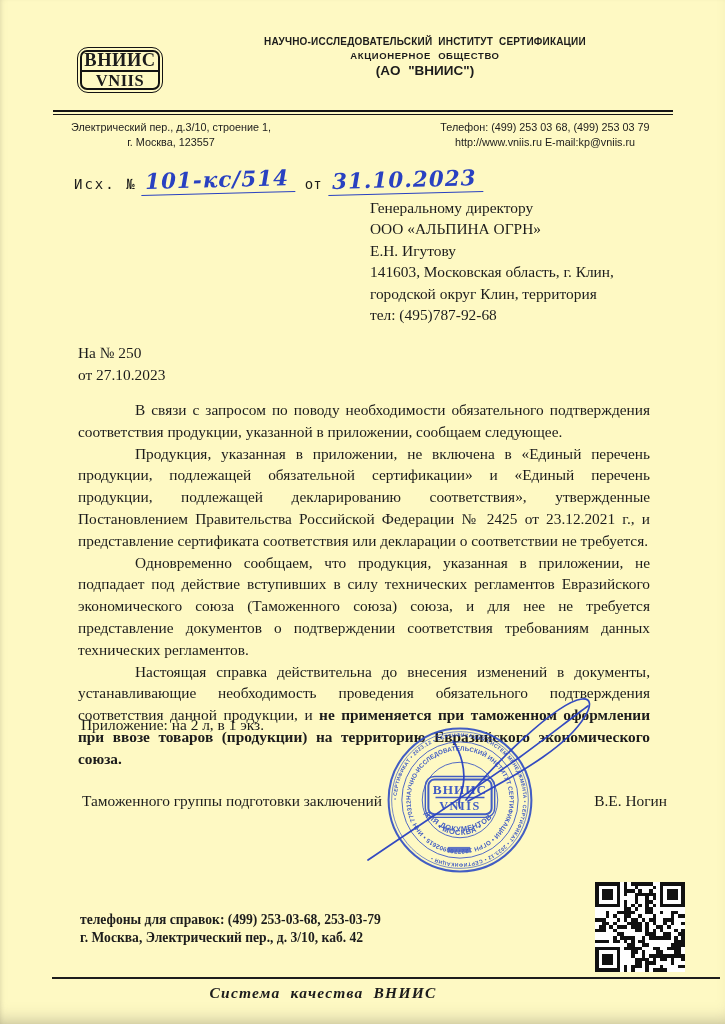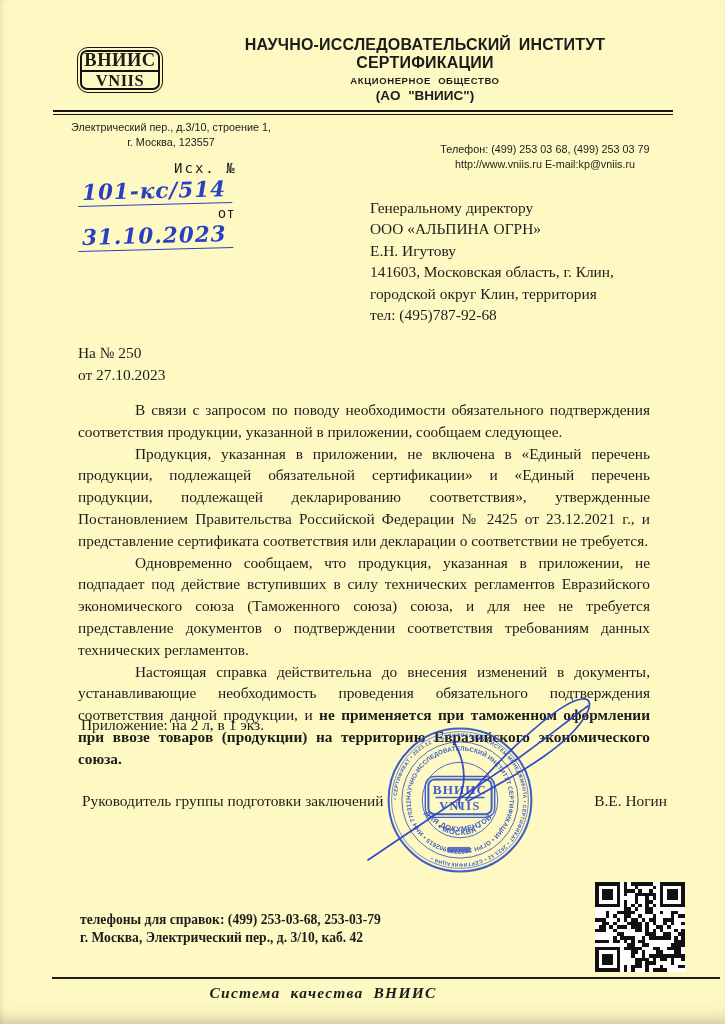--- a/index.html
+++ b/index.html
@@ -14,28 +14,28 @@
     position:absolute;left:77px;top:47px;width:86px;height:46px;
     border:1.6px solid #131313;border-radius:11px;padding:2px;box-sizing:border-box;
   }
   .logo-inner{
     width:100%;height:100%;border:2.6px solid #131313;border-radius:7px;box-sizing:border-box;
     display:flex;flex-direction:column;align-items:center;justify-content:center;line-height:1;
   }
   .logo-ru{font-family:"Liberation Serif",serif;font-weight:bold;font-size:18.5px;letter-spacing:.5px;border-bottom:2px solid #131313;padding:0 2px 1px;}
   .logo-en{font-family:"Liberation Serif",serif;font-weight:bold;font-size:16.5px;letter-spacing:.5px;margin-top:1px;}
   .head-block{position:absolute;left:185px;top:36px;width:480px;text-align:center;font-family:"Liberation Sans",sans-serif;}
-  .head-title{font-size:16px;font-weight:bold;letter-spacing:.2px;word-spacing:3px;}
+  .head-title{font-size:10px;font-weight:bold;letter-spacing:.2px;word-spacing:3px;}
   .head-sub{font-size:9.5px;font-weight:bold;letter-spacing:.6px;word-spacing:4px;margin-top:3px;}
   .head-org{font-size:13.5px;font-weight:bold;word-spacing:4px;margin-top:2px;}
   .head-rule{position:absolute;left:53px;top:110px;width:620px;height:2px;border-top:2.6px solid #161616;border-bottom:1.2px solid #161616;}
   .addr-left{position:absolute;left:56px;top:120px;width:230px;text-align:center;font-family:"Liberation Sans",sans-serif;font-size:10.8px;line-height:14.5px;}
-  .addr-right{position:absolute;left:410px;top:120px;width:270px;text-align:center;font-family:"Liberation Sans",sans-serif;font-size:10.8px;line-height:14.5px;margin-top:22px;}
-  
-  .out-row{position:absolute;left:74px;top:160px;height:34px;display:flex;align-items:flex-end;font-family:"DejaVu Sans Mono","Liberation Mono",monospace;font-size:14px;flex-direction:column;}
+  .addr-right{position:absolute;left:410px;top:120px;width:270px;text-align:center;font-family:"Liberation Sans",sans-serif;font-size:10.8px;line-height:14.5px;}
+  
+  .out-row{position:absolute;left:74px;top:160px;height:34px;display:flex;align-items:flex-end;font-family:"DejaVu Sans Mono","Liberation Mono",monospace;font-size:14px;}
   .hand{
     font-family:"DejaVu Serif",serif;font-style:italic;font-weight:bold;
     color:#2941c1;font-size:21.5px;letter-spacing:1px;transform:rotate(-1.5deg);
   }
   .hand-ul{border-bottom:1.7px solid #2941c1;padding:0 6px 1px 4px;margin:0 4px;}
   .out-ot{margin:0 2px 2px 6px;}
   .out-label{margin-bottom:2px;letter-spacing:2px;}
   
   .addressee{position:absolute;left:370px;top:197px;width:300px;font-size:15.4px;line-height:21.4px;}
   
@@ -151,21 +151,21 @@
   </svg>
 
   <svg class="sig-overlay" viewBox="0 0 725 1024">
     <g fill="none" stroke="#2941c1" stroke-width="1.7" stroke-linecap="round" opacity=".95">
       <path d="M 368 860 C 415 828, 470 792, 520 757 C 545 739, 574 716, 588 706"></path>
       <path d="M 466 800 C 490 768, 556 702, 582 699 C 600 697, 585 728, 543 757 C 516 776, 488 790, 468 801"></path>
       <path d="M 453 741 C 461 753, 466 770, 463 786 C 461 796, 457 802, 460 808"></path>
     </g>
   </svg>
 
-  <div class="sig-pos">Руководитель группы подготовки заключений</div>
+  <div class="sig-pos">Таможенного группы подготовки заключений</div>
   <div class="sig-name">В.Е. Ногин</div>
 
   <div class="foot-info">
     <div>телефоны для справок: (499) 253-03-68, 253-03-79</div>
     <div>г. Москва, Электрический пер., д. 3/10, каб. 42</div>
   </div>
 
   <svg class="qr" id="qr-svg" viewBox="0 0 25 25" shape-rendering="crispEdges">
       <rect x="0" y="0" width="25" height="25" fill="#fff"></rect>
       <rect x="0" y="0" width="7" height="7" fill="#111"></rect>

